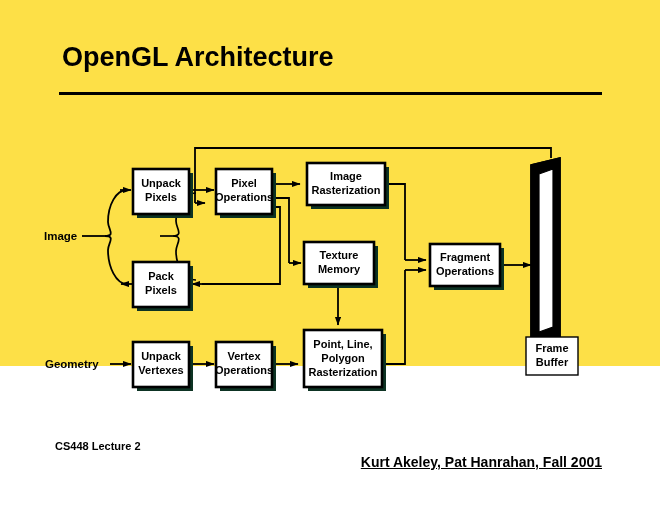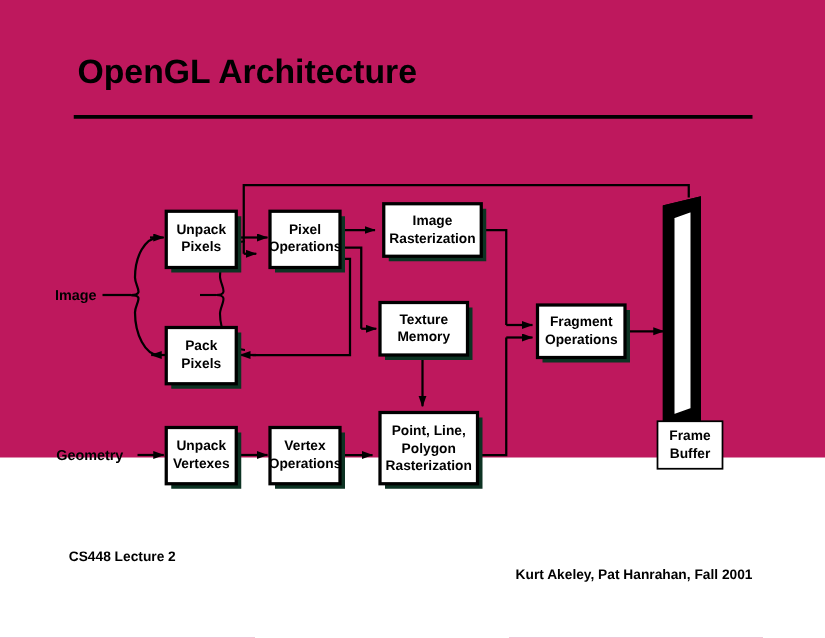--- a/index.html
+++ b/index.html
@@ -14,21 +14,21 @@
     font-family: "Liberation Sans", sans-serif;
     color: #000000;
     position: relative;
     overflow: hidden;
   }
   #slide {
     position: absolute;
     left: 0; top: 0;
     width: 660px;
     height: 366px;
-    background: #be185d;
+    background: #fde047;
   }
   #slide-title {
     position: absolute;
     left: 62px;
     top: 42px;
     font-size: 27px;
     font-weight: bold;
     letter-spacing: 0px;
     color: #000000;
     white-space: nowrap;
@@ -54,25 +54,26 @@
     top: 440px;
     font-size: 11px;
     font-weight: bold;
     color: #000000;
     white-space: nowrap;
   }
   #footer-right {
     position: absolute;
     right: 58px;
     top: 454px;
-    font-size: 11px;
+    font-size: 14px;
     font-weight: bold;
     color: #000000;
     white-space: nowrap;
     text-align: right;
+    text-decoration: underline;
   }
   svg text {
     font-family: "Liberation Sans", sans-serif;
     font-weight: bold;
     fill: #000000;
   }
   .box-label { font-size: 11px; }
   .io-label { font-size: 11.5px; }
   .fb-label { font-size: 11px; }
 </style>

